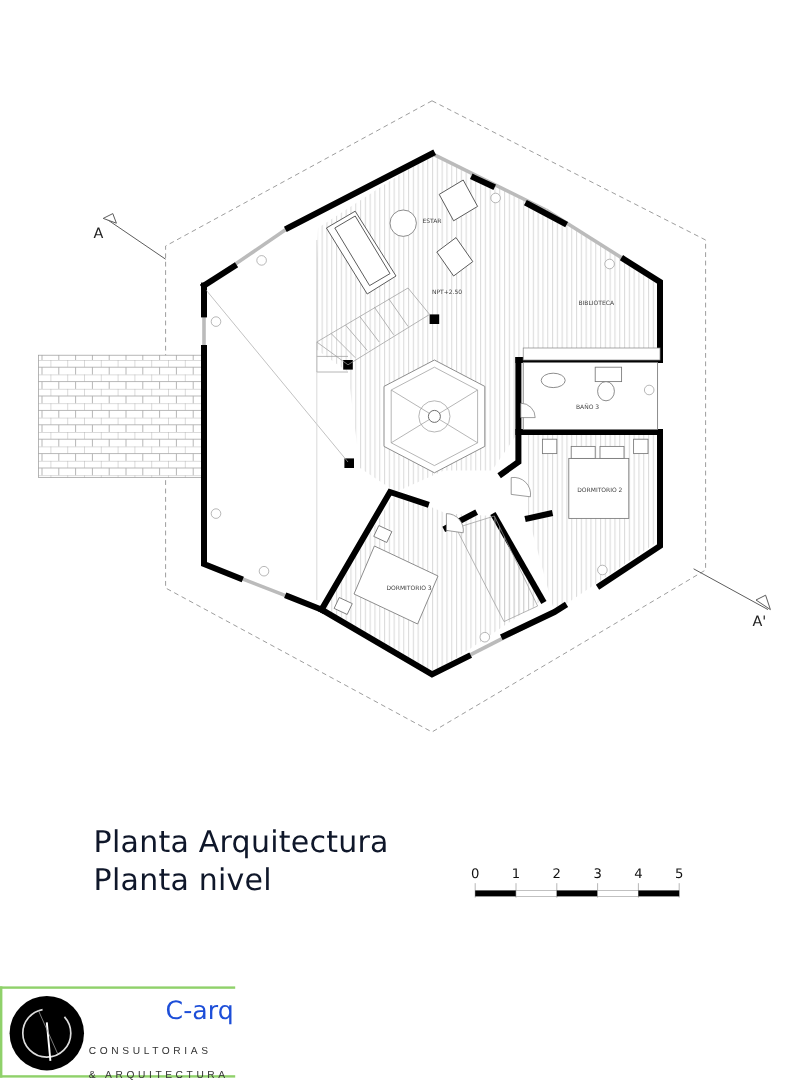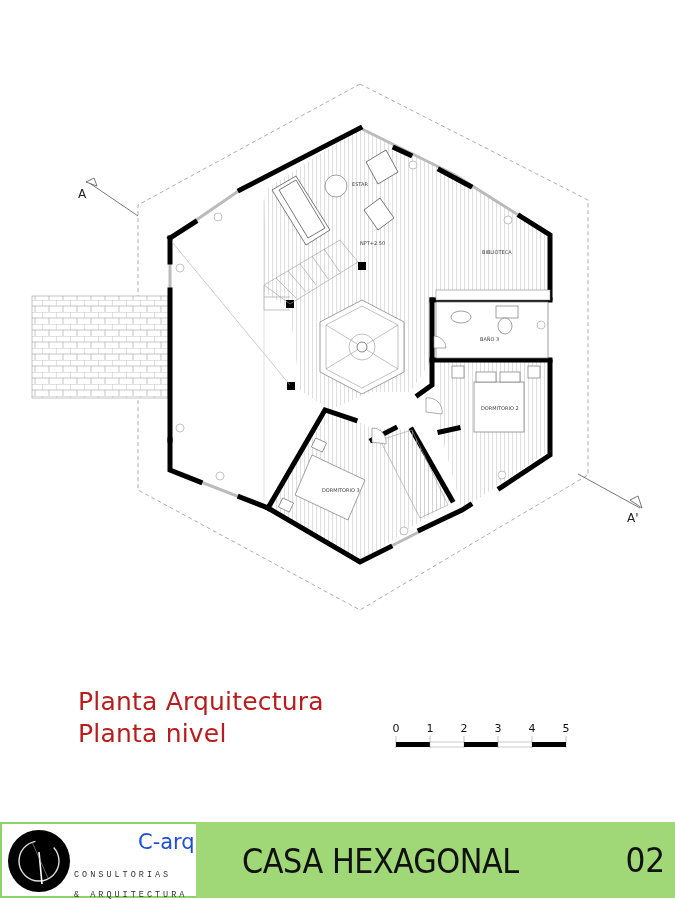--- a/index.html
+++ b/index.html
@@ -1,24 +1,24 @@
 <!DOCTYPE html>
 <html><head>
 <meta charset="utf-8">
 <style>
   html, body { margin: 0; padding: 0; background: #ffffff; }
   body { width: 675px; height: 900px; position: relative; overflow: hidden; font-family: "DejaVu Sans", sans-serif; }
   #plan { position: absolute; left: 0; top: 0; width: 675px; height: 680px; }
-  .title-block { position: absolute; left: 78px; top: 686px; color: #b91c1c; font-family: "DejaVu Sans", sans-serif; font-size: 25px; line-height: 32px; letter-spacing: 0.2px; }
+  .title-block { position: absolute; left: 78px; top: 686px; color: #0f172a; font-family: "DejaVu Sans", sans-serif; font-size: 25px; line-height: 32px; letter-spacing: 0.2px; }
   .scale { position: absolute; left: 390px; top: 720px; width: 190px; height: 40px; }
   .footer { position: absolute; left: 0; top: 820px; width: 675px; height: 80px; }
   .logo-box { position: absolute; left: 0; top: 2px; width: 196px; height: 76px; background: #fff; border: 2px solid #8fd16a; border-right: none; box-sizing: border-box; }
   .logo-circle { position: absolute; left: 6px; top: 6px; width: 62px; height: 62px; border-radius: 50%; background: #000; }
   .logo-name { position: absolute; left: 92px; top: 6px; font-size: 21px; color: #1d4ed8; font-family: "DejaVu Sans", sans-serif; margin-left: 44px; }
-  .logo-sub1, .logo-sub2 { position: absolute; left: 72px; font-size: 8.5px; letter-spacing: 3px; color: #333; font-family: Liberation Mono, monospace; text-align: center; }
+  .logo-sub1, .logo-sub2 { position: absolute; left: 72px; font-size: 8.5px; letter-spacing: 3px; color: #333; font-family: Liberation Sans, sans-serif; text-align: center; }
   .logo-sub1 { top: 46px; }
   .logo-sub2 { top: 66px; }
   .green-band { position: absolute; left: 196px; top: 2px; width: 479px; height: 76px; background: #a0d878; }
   .proj-title { position: absolute; left: 46px; top: 20px; font-size: 33px; color: #111; font-family: "DejaVu Sans", sans-serif; letter-spacing: -0.5px; transform: scaleX(0.92); transform-origin: left; }
   .sheet-no { position: absolute; right: 10px; top: 18px; font-size: 34px; color: #111; font-family: "DejaVu Sans", sans-serif; transform: scaleX(0.92); transform-origin: right; }
   .room-label { font-family: "DejaVu Sans", sans-serif; font-size: 5px; fill: #444; }
   .cut-label { font-family: "DejaVu Sans", sans-serif; font-size: 12px; fill: #222; }
 </style>
 </head>
 <body>
@@ -207,17 +207,13 @@
       <svg width="62" height="62" viewBox="0 0 62 62">
         <circle cx="31" cy="31" r="20" fill="none" stroke="#ddd" stroke-width="1.4" stroke-dasharray="90,20"></circle>
         <line x1="31" y1="22" x2="34" y2="54" stroke="#fff" stroke-width="1.6"></line>
         <line x1="24" y1="12" x2="40" y2="48" stroke="#aaa" stroke-width="0.6"></line>
       </svg>
     </div>
     <div class="logo-name">C-arq</div>
     <div class="logo-sub1">CONSULTORIAS</div>
     <div class="logo-sub2">&amp; ARQUITECTURA</div>
   </div>
-  <div class="green-band">
-    <div class="proj-title">CASA HEXAGONAL</div>
-    <div class="sheet-no">02</div>
-  </div>
 </div>
 
 </body></html>

